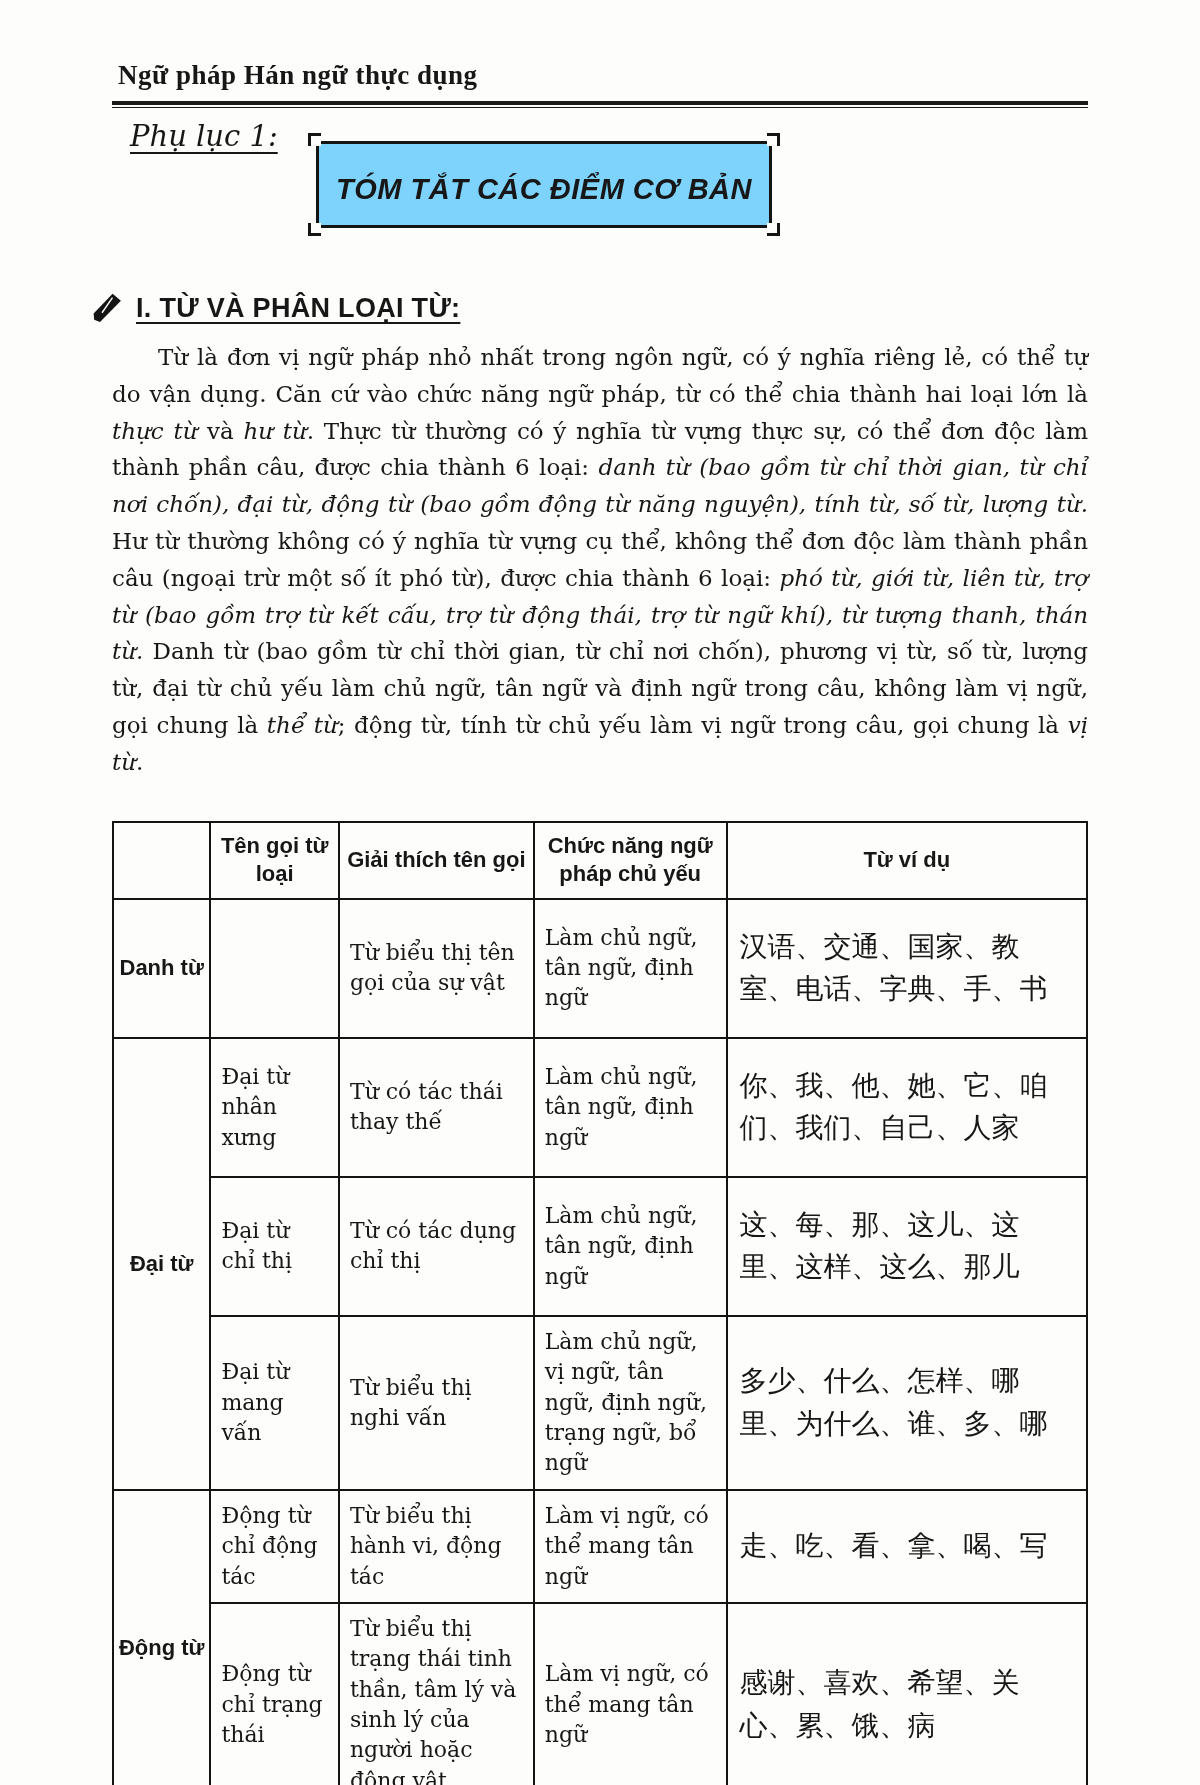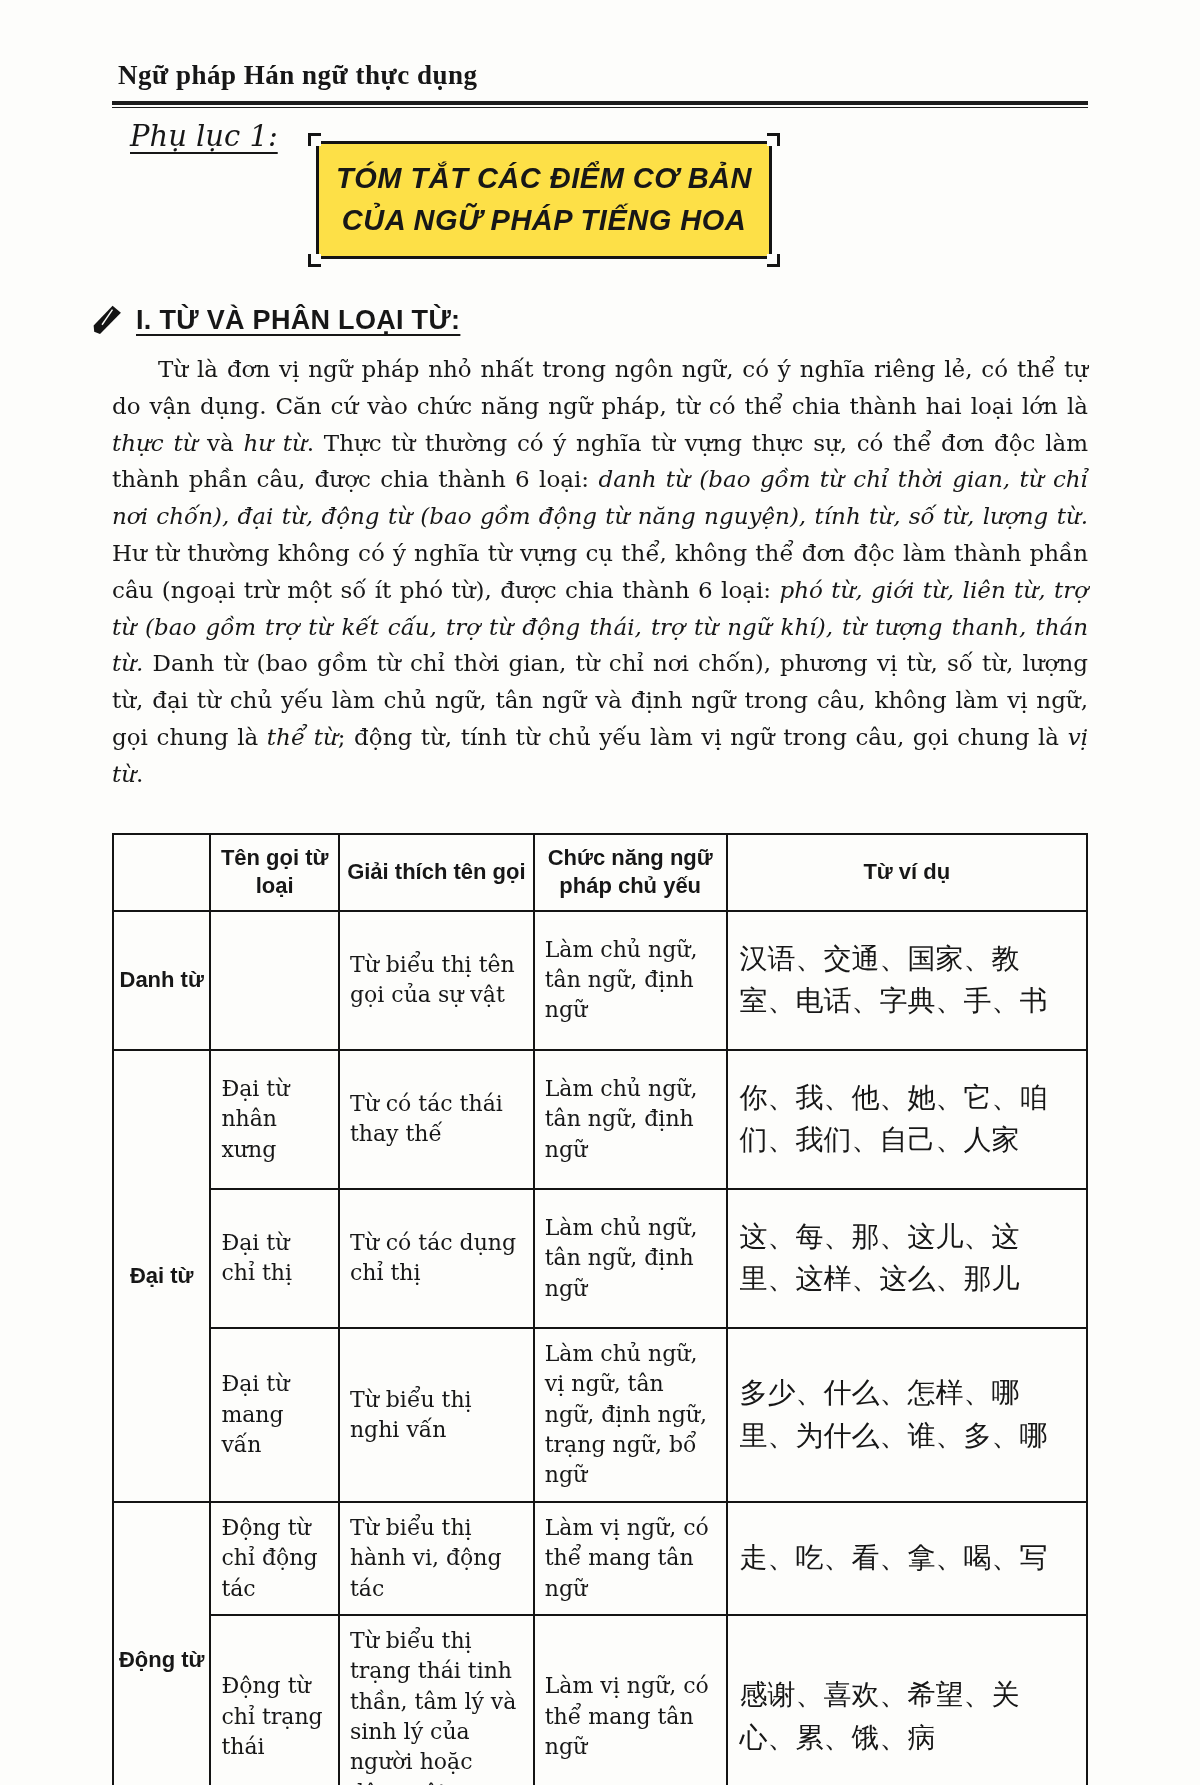--- a/index.html
+++ b/index.html
@@ -32,35 +32,35 @@
   .apx-band { position:relative; height:150px; margin-top:9px; }
   .appendix-label {
     position:absolute; left:18px; top:2px;
     font-size:29px; font-style:italic;
     text-decoration:underline; text-underline-offset:6px;
     font-family:"DejaVu Serif", serif;
   }
   .title-box {
     position:absolute; left:204px; top:24px; width:456px;
     border:3px solid #141414; border-radius:3px;
-    padding:13px 8px 15px;
+    padding:24px 8px 15px;
     text-align:center;
     font-family:"Liberation Sans", sans-serif;
     font-weight:bold; font-style:italic;
     font-size:29px; line-height:1.45; letter-spacing:.5px;
-    background:#fde047;
+    background:#7dd3fc;
   }
   .corner { position:absolute; width:13px; height:13px; border:3px solid #141414; background:#fdfdfb; }
   .corner.tl { left:-11px; top:-11px; border-right:none; border-bottom:none; }
   .corner.tr { right:-11px; top:-11px; border-left:none; border-bottom:none; }
   .corner.bl { left:-11px; bottom:-11px; border-right:none; border-top:none; }
   .corner.br { right:-11px; bottom:-11px; border-left:none; border-top:none; }
 
   
-  .section-row { margin-top:36px; display:flex; align-items:center; gap:12px; }
+  .section-row { margin-top:24px; display:flex; align-items:center; gap:12px; }
   .pen-icon { flex:0 0 auto; transform:rotate(8deg); margin-left:-22px; }
   .section-heading {
     font-family:"Liberation Sans", sans-serif;
     font-weight:bold; font-size:27px; letter-spacing:.3px;
     text-decoration:underline; text-underline-offset:5px;
   }
 
   
   .intro {
     margin-top:14px;
@@ -106,21 +106,20 @@
   <div class="head-rule"></div>
 
   <div class="apx-band">
     <div class="appendix-label">Phụ lục 1:</div>
     <div class="title-box">
       <span class="corner tl"></span>
       <span class="corner tr"></span>
       <span class="corner bl"></span>
       <span class="corner br"></span>
       <div>TÓM TẮT CÁC ĐIỂM CƠ BẢN</div>
-      <div>CỦA NGỮ PHÁP TIẾNG HOA</div>
     </div>
   </div>
 
   <div class="section-row">
     <svg class="pen-icon" width="34" height="34" viewBox="0 0 24 24">
       <path d="M14.5 1.5 L21 5.5 L8.5 22.5 L4.2 21.4 L3.2 17.2 Z" fill="#141414"></path>
       <path d="M14.8 4.2 L9 15.8" stroke="#fdfdfb" stroke-width="1"></path>
     </svg>
     <h2 class="section-heading">I. TỪ VÀ PHÂN LOẠI TỪ:</h2>
   </div>

